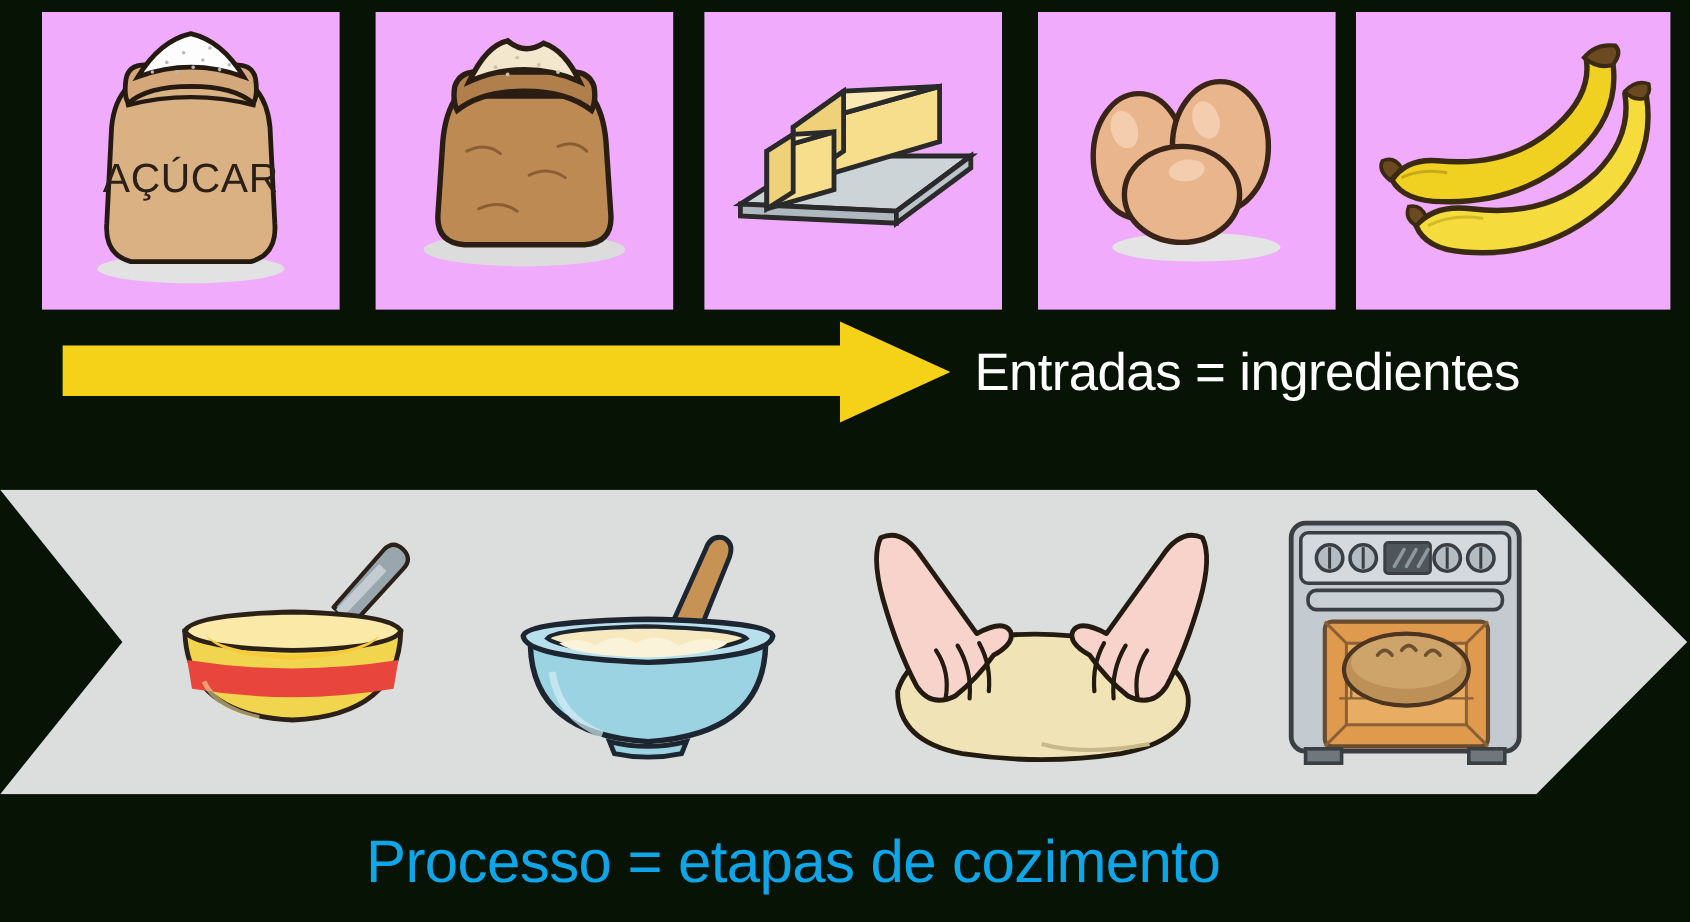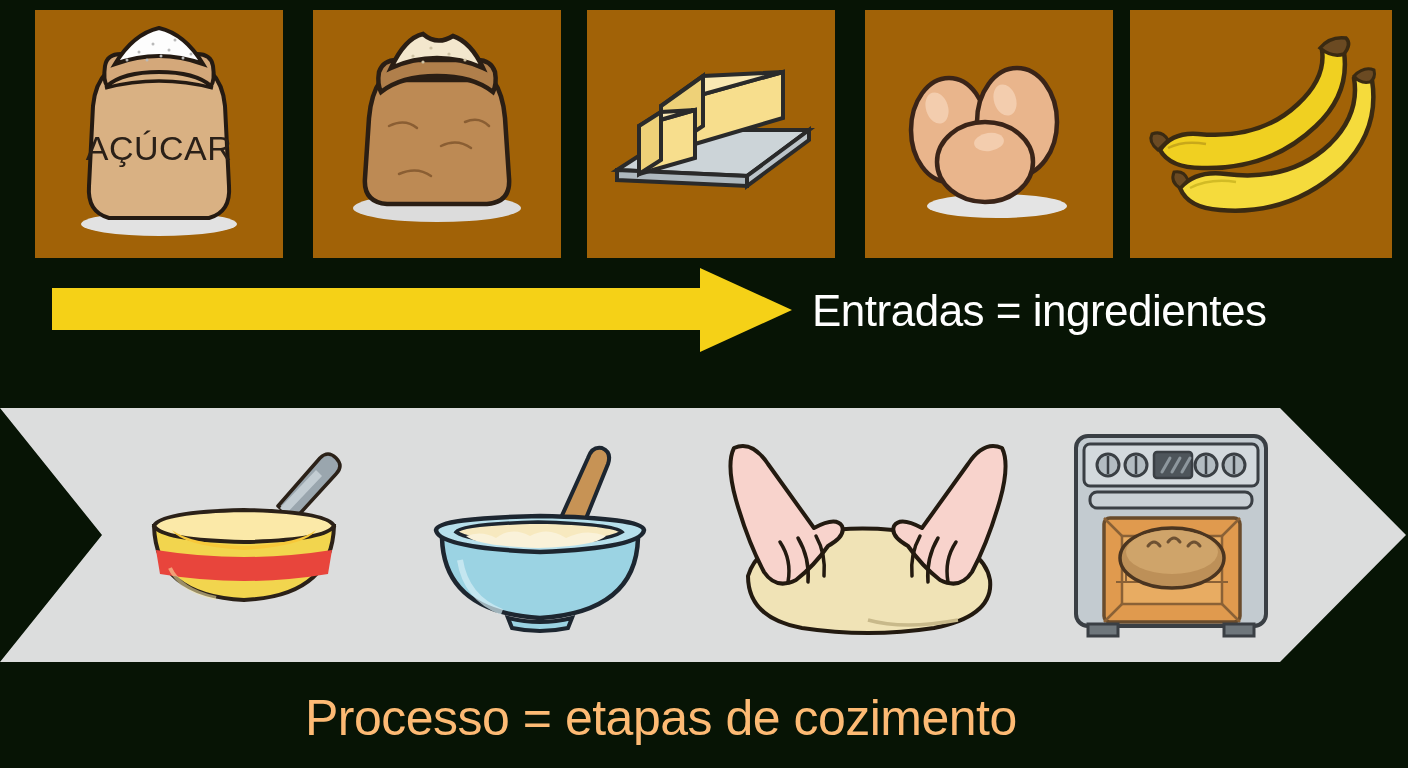--- a/index.html
+++ b/index.html
@@ -19,21 +19,21 @@
     position: absolute;
     left: 0; top: 0;
     width: 1408px;
     height: 260px;
   }
   .card {
     position: absolute;
     top: 10px;
     width: 248px;
     height: 248px;
-    background: #a16207;
+    background: #f0abfc;
     overflow: hidden;
   }
   .card svg { display:block; width:100%; height:100%; }
 
   #card-sugar  { left: 35px; }
   #card-flour  { left: 313px; }
   #card-butter { left: 587px; }
   #card-eggs   { left: 865px; }
   #card-banana { left: 1130px; width: 262px; }
 
@@ -82,21 +82,21 @@
   #step-whisk  { left: 120px;  top: 10px; width: 250px; height: 236px; }
   #step-mix    { left: 410px;  top: 12px; width: 260px; height: 234px; }
   #step-knead  { left: 718px;  top: 16px; width: 300px; height: 224px; }
   #step-bake   { left: 1060px; top: 18px; width: 222px; height: 220px; }
 
   
   #process-label {
     position: absolute;
     left: 305px;
     top: 690px;
-    color: #fdba74;
+    color: #0ea5e9;
     font-size: 50px;
     line-height: 56px;
     letter-spacing: -0.5px;
     white-space: nowrap;
     font-weight: 400;
     text-align: center;
   }
 </style>
 </head>
 <body>

